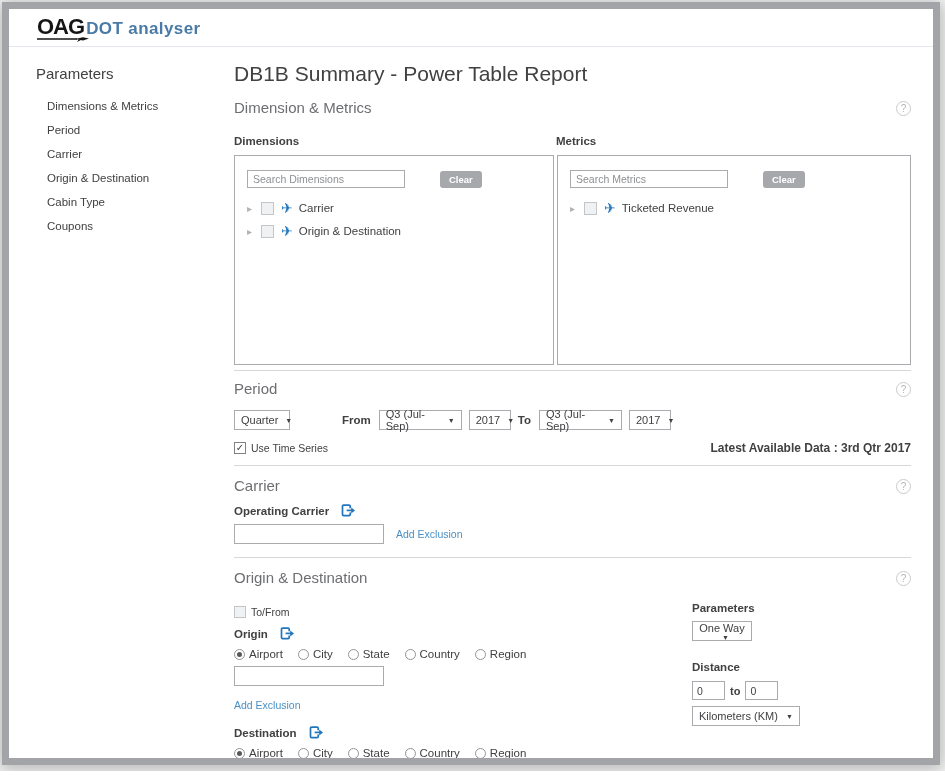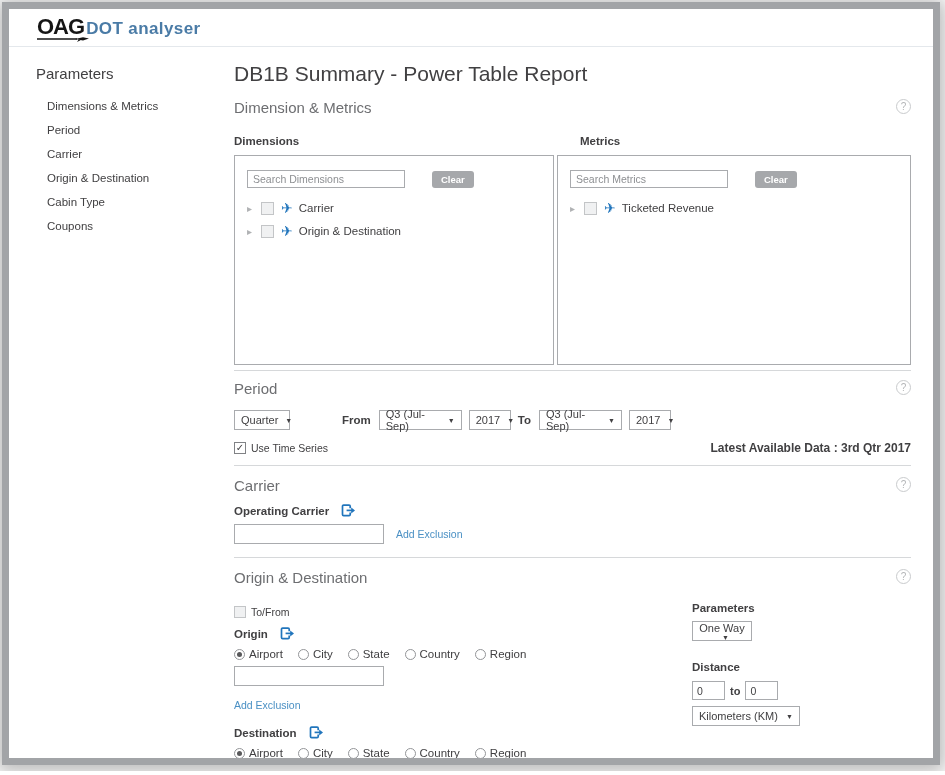--- a/index.html
+++ b/index.html
@@ -16,34 +16,34 @@
   .logo-oag { position:relative; font-weight:800; font-size:22px; letter-spacing:-1px; color:#151515; padding-bottom:2px; }
   .logo-oag svg { position:absolute; left:0; bottom:-1px; }
   .logo-product { color:#4a7ba6; font-size:17px; font-weight:bold; letter-spacing:0.4px; margin-left:2px; }
   
   .content { display:flex; height:calc(100% - 38px); }
   .sidebar { width:225px; flex:0 0 225px; padding:18px 0 6px 27px; }
   .sidebar-title { font-size:15px; color:#414042; margin-bottom:12px; }
   .side-item { font-size:11.5px; color:#414042; padding:6px 0 6px 11px; cursor:pointer; }
   .main { flex:1; padding:0 22px 0 0; position:relative; }
   .page-title { font-size:21px; color:#414042; margin-top:15px; }
-  .section-head { display:flex; align-items:flex-start; justify-content:space-between; }
+  .section-head { display:flex; align-items:flex-end; justify-content:space-between; }
   .section-title { font-size:15px; color:#6d6e71; }
   .help { width:15px; height:15px; border:1px solid #c9cbcd; border-radius:50%; color:#b4b6b8;
           font-size:10px; display:flex; align-items:center; justify-content:center; flex:0 0 15px; }
   .divider { border:0; border-top:1px solid #d6d8da; margin:0; }
   
-  .dm-labels { display:flex; margin-top:19px;gap:24px; }
+  .dm-labels { display:flex; margin-top:19px; }
   .dm-label { font-size:11.5px; font-weight:bold; color:#414042; }
   .dm-label.left { width:322px; }
   .panels { display:flex; margin-top:8px; gap:3px; }
   .panel { border:1px solid #a9abae; background:#fff; height:210px; padding:14px 12px; }
   .panel.dims { width:320px; flex:0 0 320px; }
   .panel.mets { flex:1; }
-  .searchrow { display:flex; align-items:center; }
+  .searchrow { display:flex; align-items:center;gap:8px; }
   .search-input { width:158px; height:18px; border:1px solid #a9abae; font-size:10.5px; padding:1px 5px; color:#414042; font-family:"Liberation Sans", sans-serif; }
   .search-input::placeholder { color:#8d8f92; }
   .clear-btn { margin-left:27px; background:#a6a8ab; color:#fff; font-size:9.5px; font-weight:bold;
                border:none; border-radius:3px; padding:3px 9px; cursor:pointer; font-family:"Liberation Sans", sans-serif; }
   .tree { margin-top:12px; }
   .tree-item { display:flex; align-items:center; margin-bottom:7px; }
   .caret { color:#b0b2b4; font-size:10px; width:12px; cursor:pointer; }
   .cbox { width:13px; height:13px; border:1px solid #c3c5c7; background:#f0f1f2; margin:0 7px 0 2px; cursor:pointer; }
   .plane { color:#2175bc; font-size:14px; margin-right:6px; }
   .tree-label { font-size:11.5px; color:#414042; }

